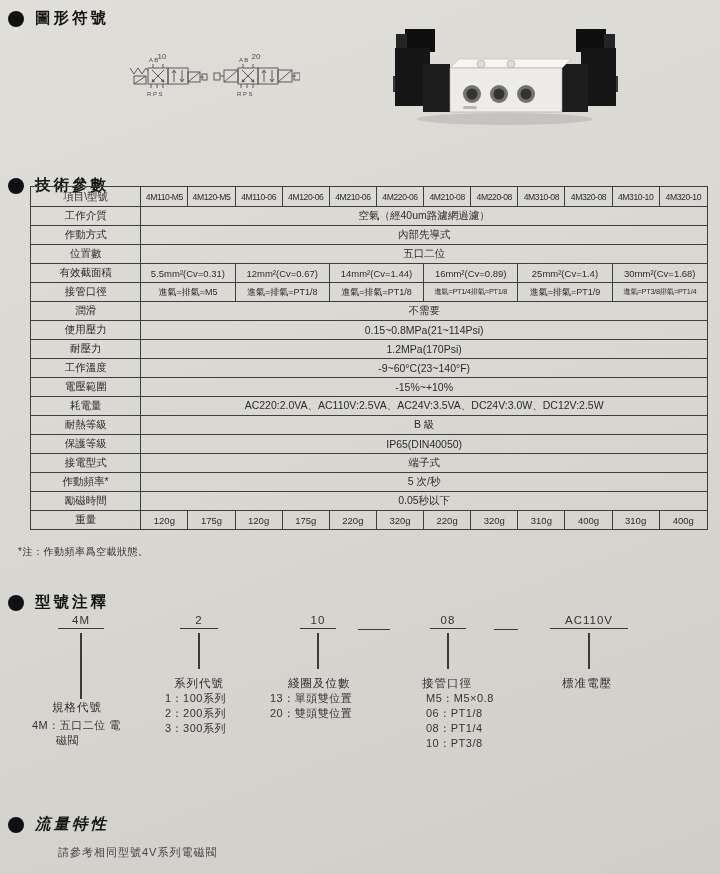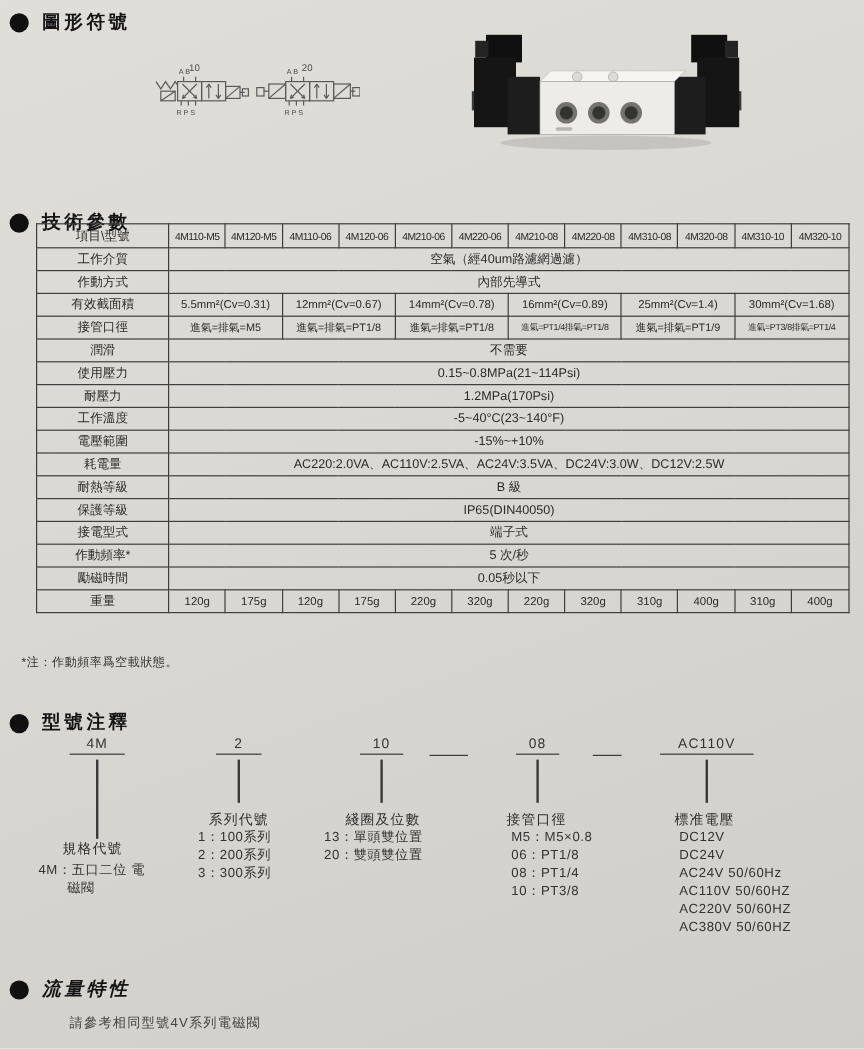--- a/index.html
+++ b/index.html
@@ -170,24 +170,28 @@
       </tr>
       <tr>
         <td class="lbl">工作介質</td>
         <td class="v" colspan="12">空氣（經40um路濾網過濾）</td>
       </tr>
       <tr>
         <td class="lbl">作動方式</td>
         <td class="v" colspan="12">內部先導式</td>
       </tr>
       <tr>
+        <td class="lbl">位置數</td>
+        <td class="v" colspan="12">五口二位</td>
+      </tr>
+      <tr>
         <td class="lbl">有效截面積</td>
         <td class="v6" colspan="2">5.5mm²(Cv=0.31)</td>
         <td class="v6" colspan="2">12mm²(Cv=0.67)</td>
-        <td class="v6" colspan="2">14mm²(Cv=0.78)</td>
+        <td class="v6" colspan="2">14mm²(Cv=1.44)</td>
         <td class="v6" colspan="2">16mm²(Cv=0.89)</td>
         <td class="v6" colspan="2">25mm²(Cv=1.4)</td>
         <td class="v6" colspan="2">30mm²(Cv=1.68)</td>
       </tr>
       <tr>
         <td class="lbl">接管口徑</td>
         <td class="pt" colspan="2">進氣=排氣=M5</td>
         <td class="pt" colspan="2">進氣=排氣=PT1/8</td>
         <td class="pt" colspan="2">進氣=排氣=PT1/8</td>
         <td class="xs" colspan="2">進氣=PT1/4排氣=PT1/8</td>
@@ -201,21 +205,21 @@
       <tr>
         <td class="lbl">使用壓力</td>
         <td class="v" colspan="12">0.15~0.8MPa(21~114Psi)</td>
       </tr>
       <tr>
         <td class="lbl">耐壓力</td>
         <td class="v" colspan="12">1.2MPa(170Psi)</td>
       </tr>
       <tr>
         <td class="lbl">工作溫度</td>
-        <td class="v" colspan="12">-5~40°C(23~140°F)</td>
+        <td class="v" colspan="12">-9~60°C(23~140°F)</td>
       </tr>
       <tr>
         <td class="lbl">電壓範圍</td>
         <td class="v" colspan="12">-15%~+10%</td>
       </tr>
       <tr>
         <td class="lbl">耗電量</td>
         <td class="v" colspan="12">AC220:2.0VA、AC110V:2.5VA、AC24V:3.5VA、DC24V:3.0W、DC12V:2.5W</td>
       </tr>
       <tr>
@@ -296,28 +300,20 @@
   <div class="mitems" style="left:270px;top:691px;">
     <div>13：單頭雙位置</div>
     <div>20：雙頭雙位置</div>
   </div>
   <div class="mitems" style="left:426px;top:691px;">
     <div>M5：M5×0.8</div>
     <div>06：PT1/8</div>
     <div>08：PT1/4</div>
     <div>10：PT3/8</div>
   </div>
-  <div class="mitems" style="left:566px;top:691px;">
-    <div>DC12V</div>
-    <div>DC24V</div>
-    <div>AC24V  50/60Hz</div>
-    <div>AC110V 50/60HZ</div>
-    <div>AC220V 50/60HZ</div>
-    <div>AC380V 50/60HZ</div>
-  </div>
 
   <div class="sect" style="left:8px;top:814px;font-style:italic;">
     <span class="bullet"></span>
     <span class="stitle">流量特性</span>
   </div>
   <div class="flownote" style="left:58px;top:845px;">請參考相同型號4V系列電磁閥</div>
 
 </div>
 
 </body></html>

